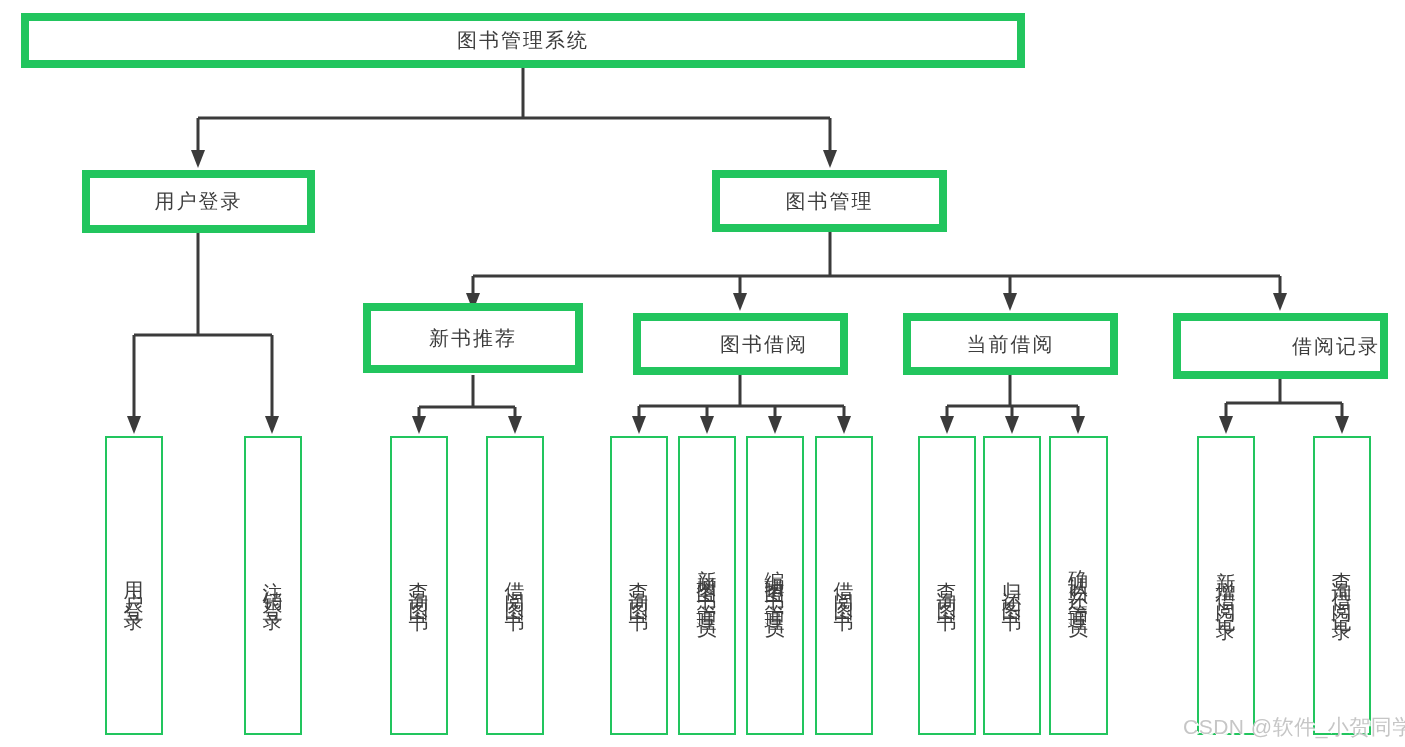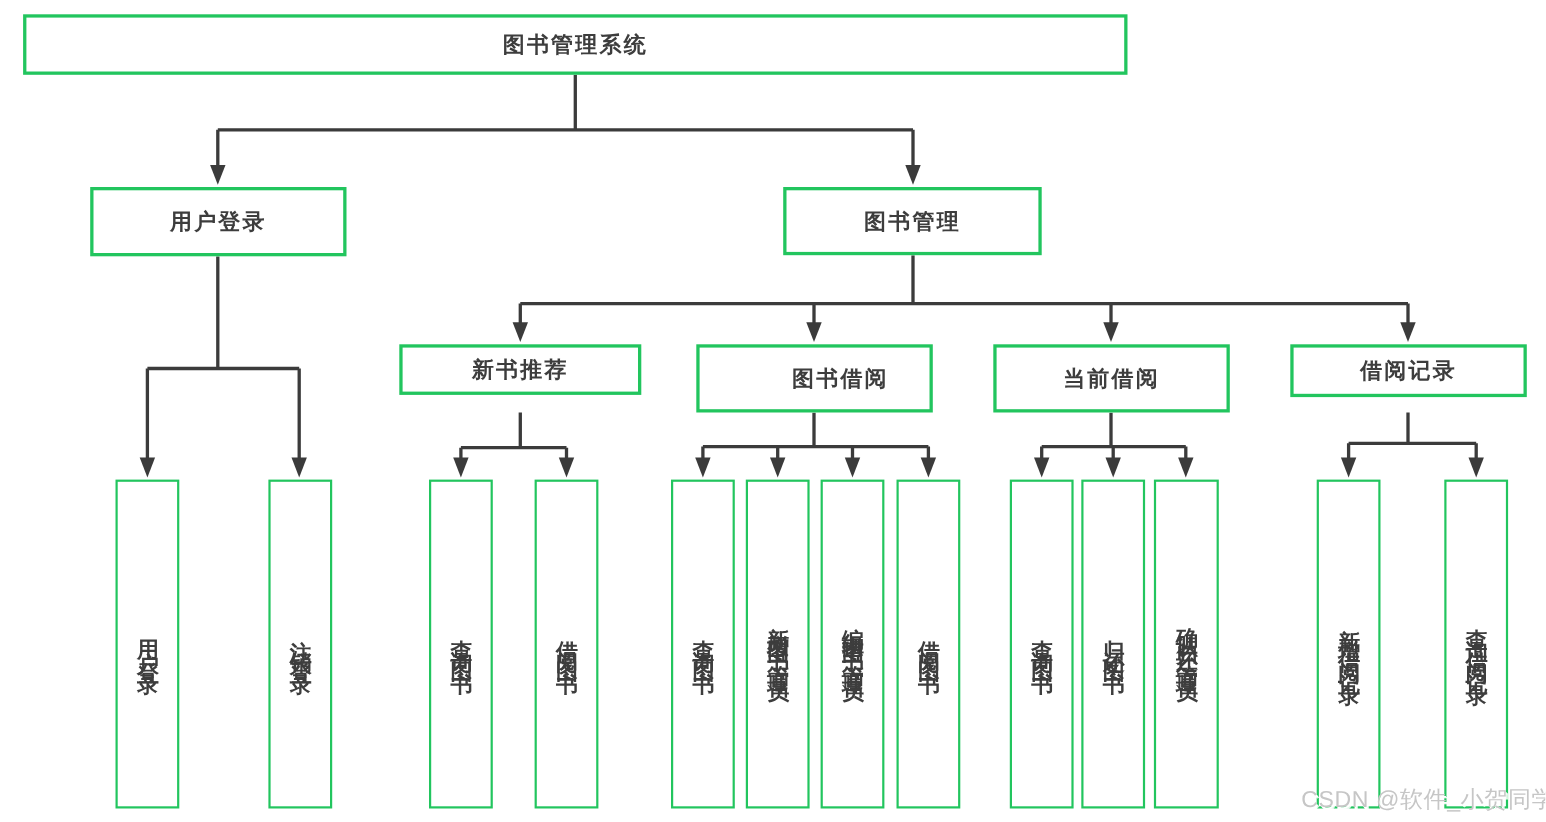--- a/index.html
+++ b/index.html
@@ -17,28 +17,27 @@
   }
   #connectors {
     position: absolute;
     left: 0;
     top: 0;
     z-index: 0;
   }
   .node {
     position: absolute;
     background: #ffffff;
-    border: 3px solid #22c55e;
+    border: 8px solid #22c55e;
     box-sizing: border-box;
     z-index: 1;
     display: flex;
     align-items: center;
     justify-content: center;
     color: #3d3d3d;
-    font-weight: bold;
   }
   .hnode span {
     font-size: 20px;
     letter-spacing: 2px;
     white-space: nowrap;
   }
   .root-node span {
     font-size: 20px;
     letter-spacing: 2px;
   }
@@ -113,30 +112,30 @@
     <span>图书管理系统</span>
   </div>
 
   <div class="node hnode" style="left:82px; top:170px; width:233px; height:63px;">
     <span>用户登录</span>
   </div>
   <div class="node hnode" style="left:712px; top:170px; width:235px; height:62px;">
     <span>图书管理</span>
   </div>
 
-  <div class="node hnode" style="left:363px; top:313px; width:220px; height:46px;">
+  <div class="node hnode" style="left:363px; top:303px; width:220px; height:70px;">
     <span>新书推荐</span>
   </div>
   <div class="node hnode" style="left:633px; top:313px; width:215px; height:62px;padding-left:47px;">
     <span>图书借阅</span>
   </div>
   <div class="node hnode" style="left:903px; top:313px; width:215px; height:62px;text-align:center;">
     <span>当前借阅</span>
   </div>
-  <div class="node hnode" style="left:1173px; top:313px; width:215px; height:48px;">
+  <div class="node hnode" style="left:1173px; top:313px; width:215px; height:66px;justify-content:flex-end;">
     <span>借阅记录</span>
   </div>
 
   <div class="node leaf" style="left:105px; top:436px; width:58px; height:299px;">
     <span>用户登录</span>
   </div>
   <div class="node leaf" style="left:244px; top:436px; width:58px; height:299px;">
     <span>注销登录</span>
   </div>
 

